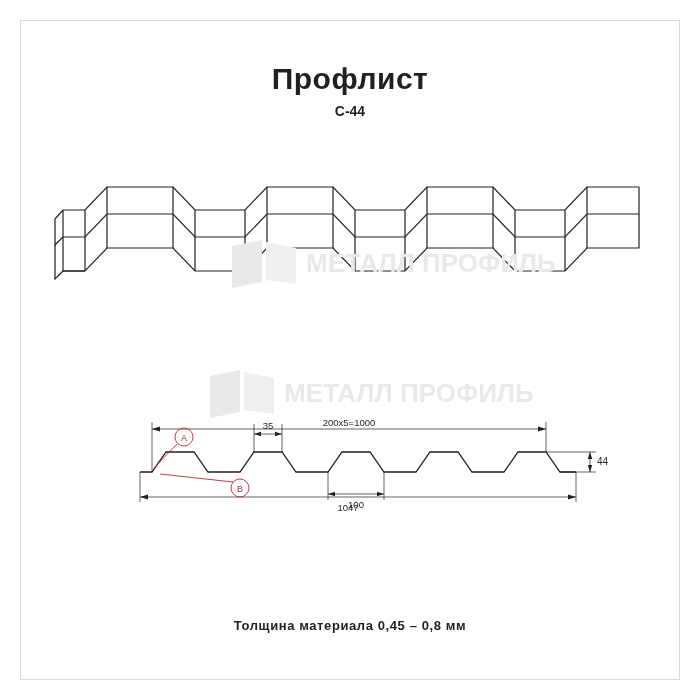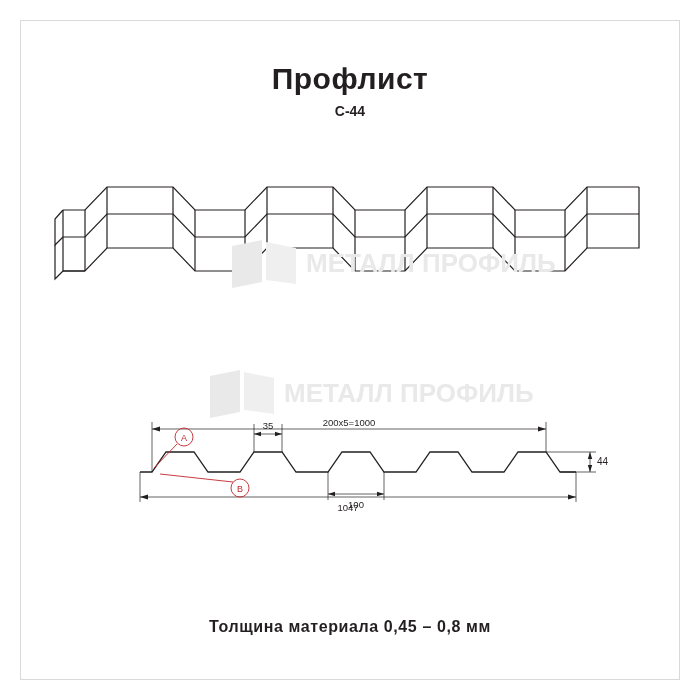--- a/index.html
+++ b/index.html
@@ -48,21 +48,21 @@
     font-size: 14px;
     font-weight: bold;
     color: #231f20;
   }
   .footer-note {
     position: absolute;
     top: 618px;
     left: 0;
     width: 700px;
     text-align: center;
-    font-size: 16px;
+    font-size: 13px;
     font-weight: bold;
     letter-spacing: 0.6px;
     color: #231f20;
   }
   .iso-wrap {
     position: absolute;
     left: 55px;
     top: 175px;
     width: 590px;
     height: 135px;

